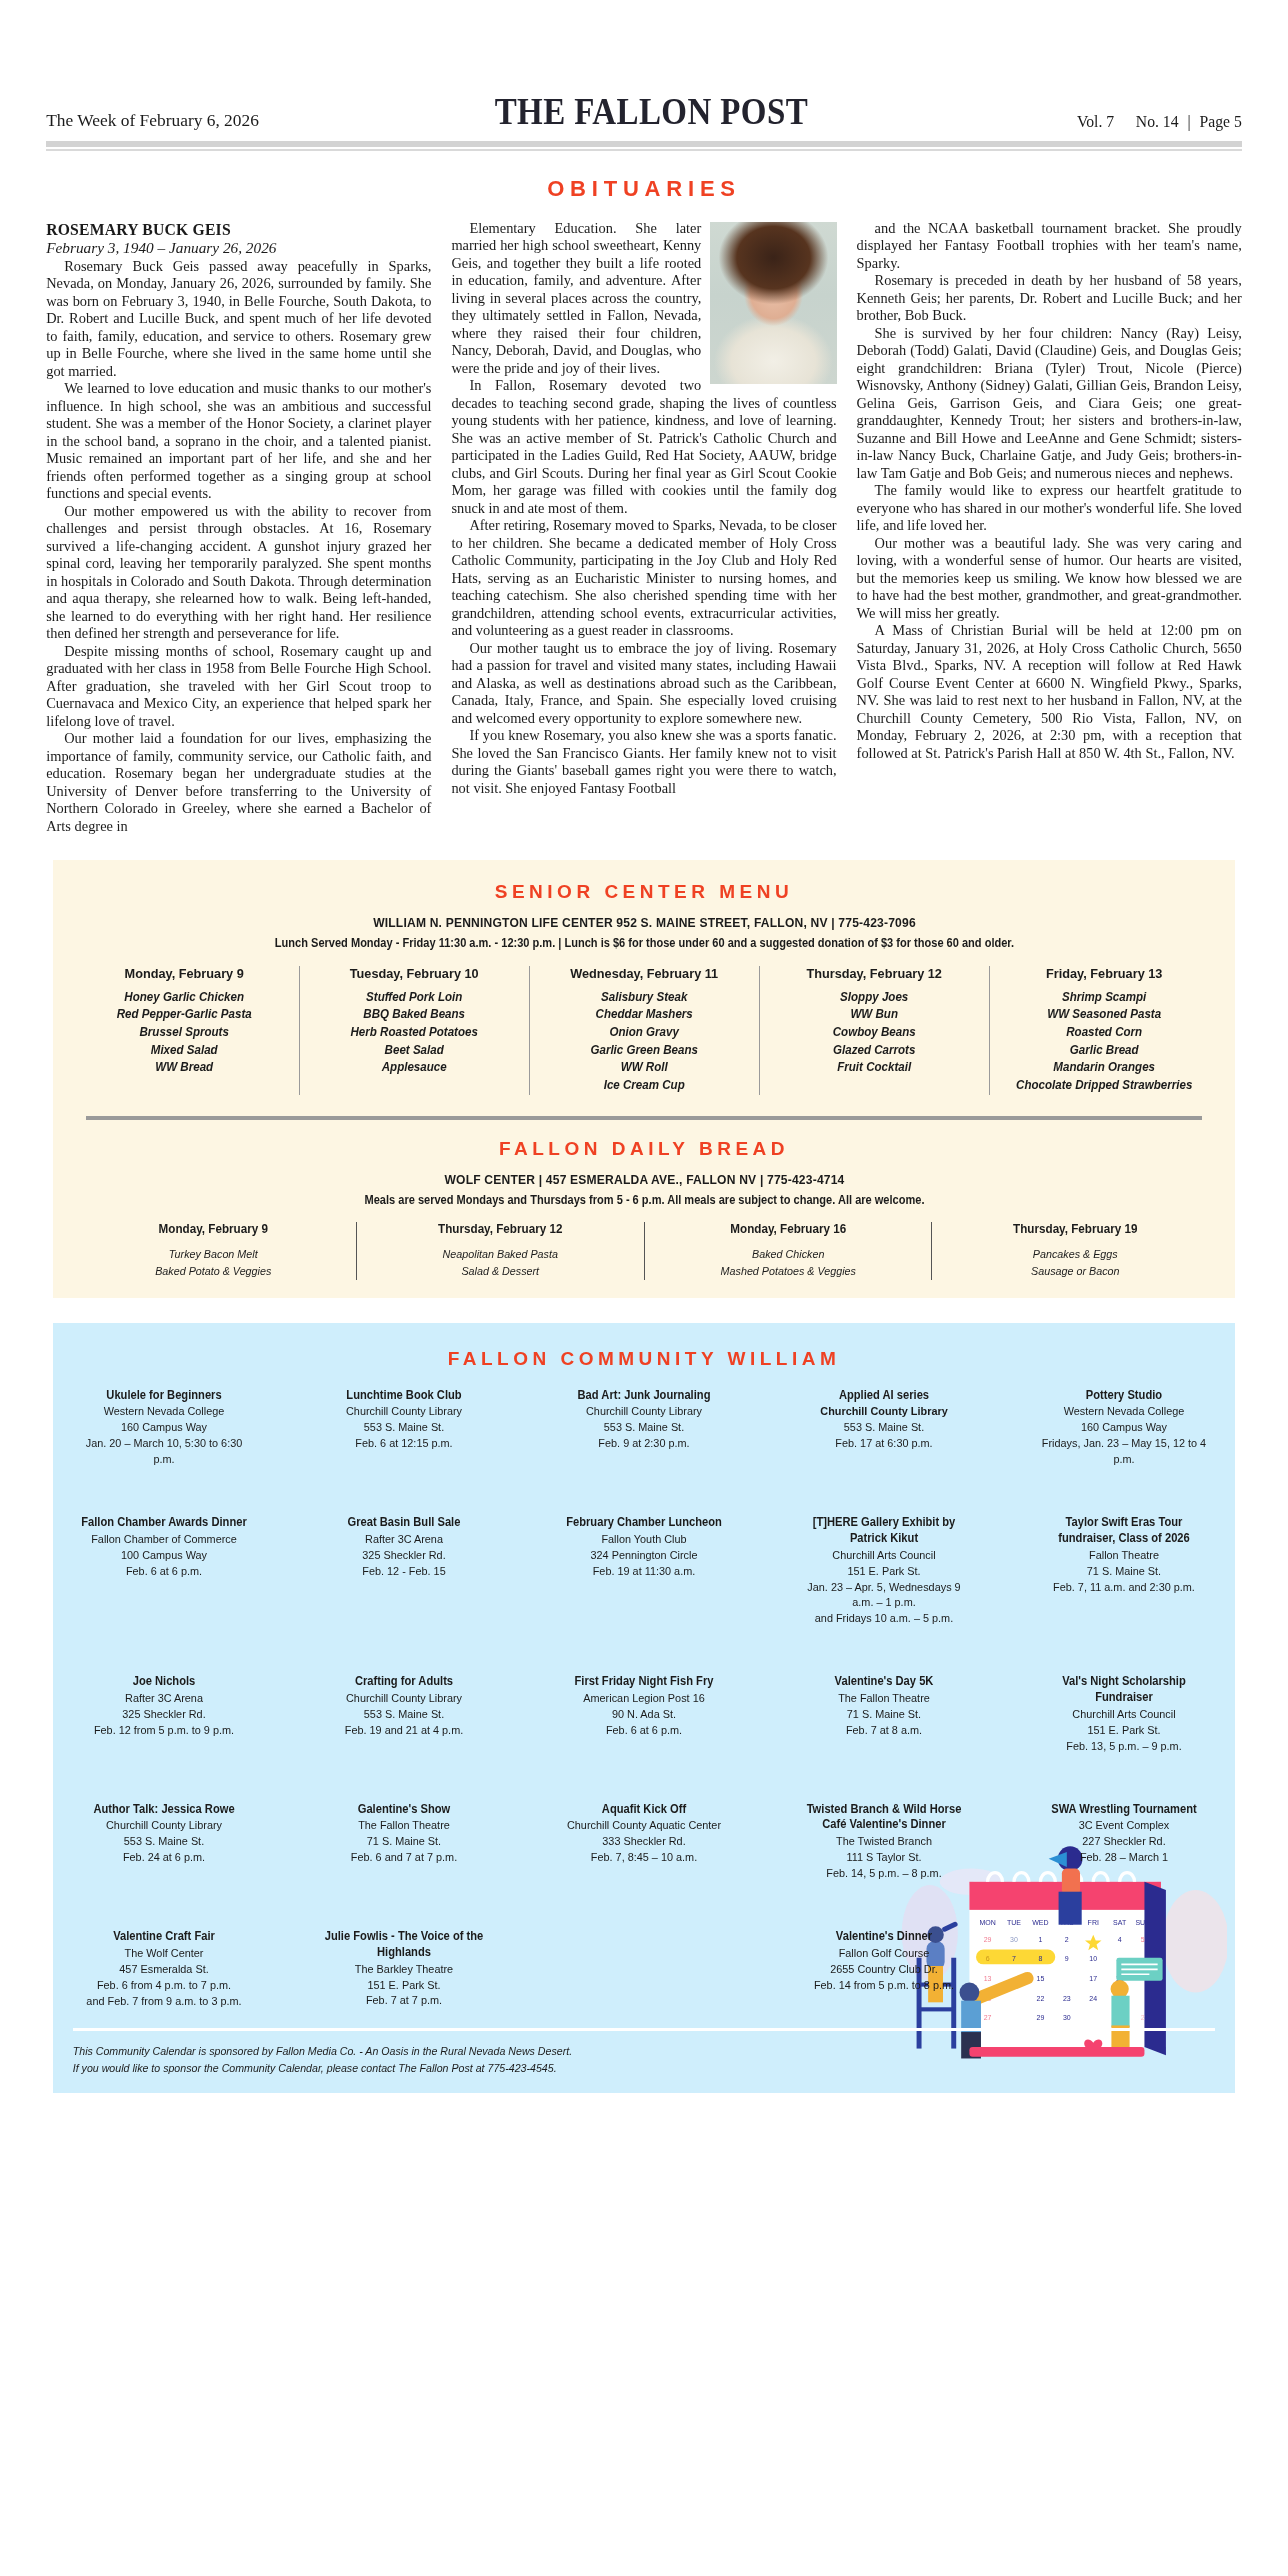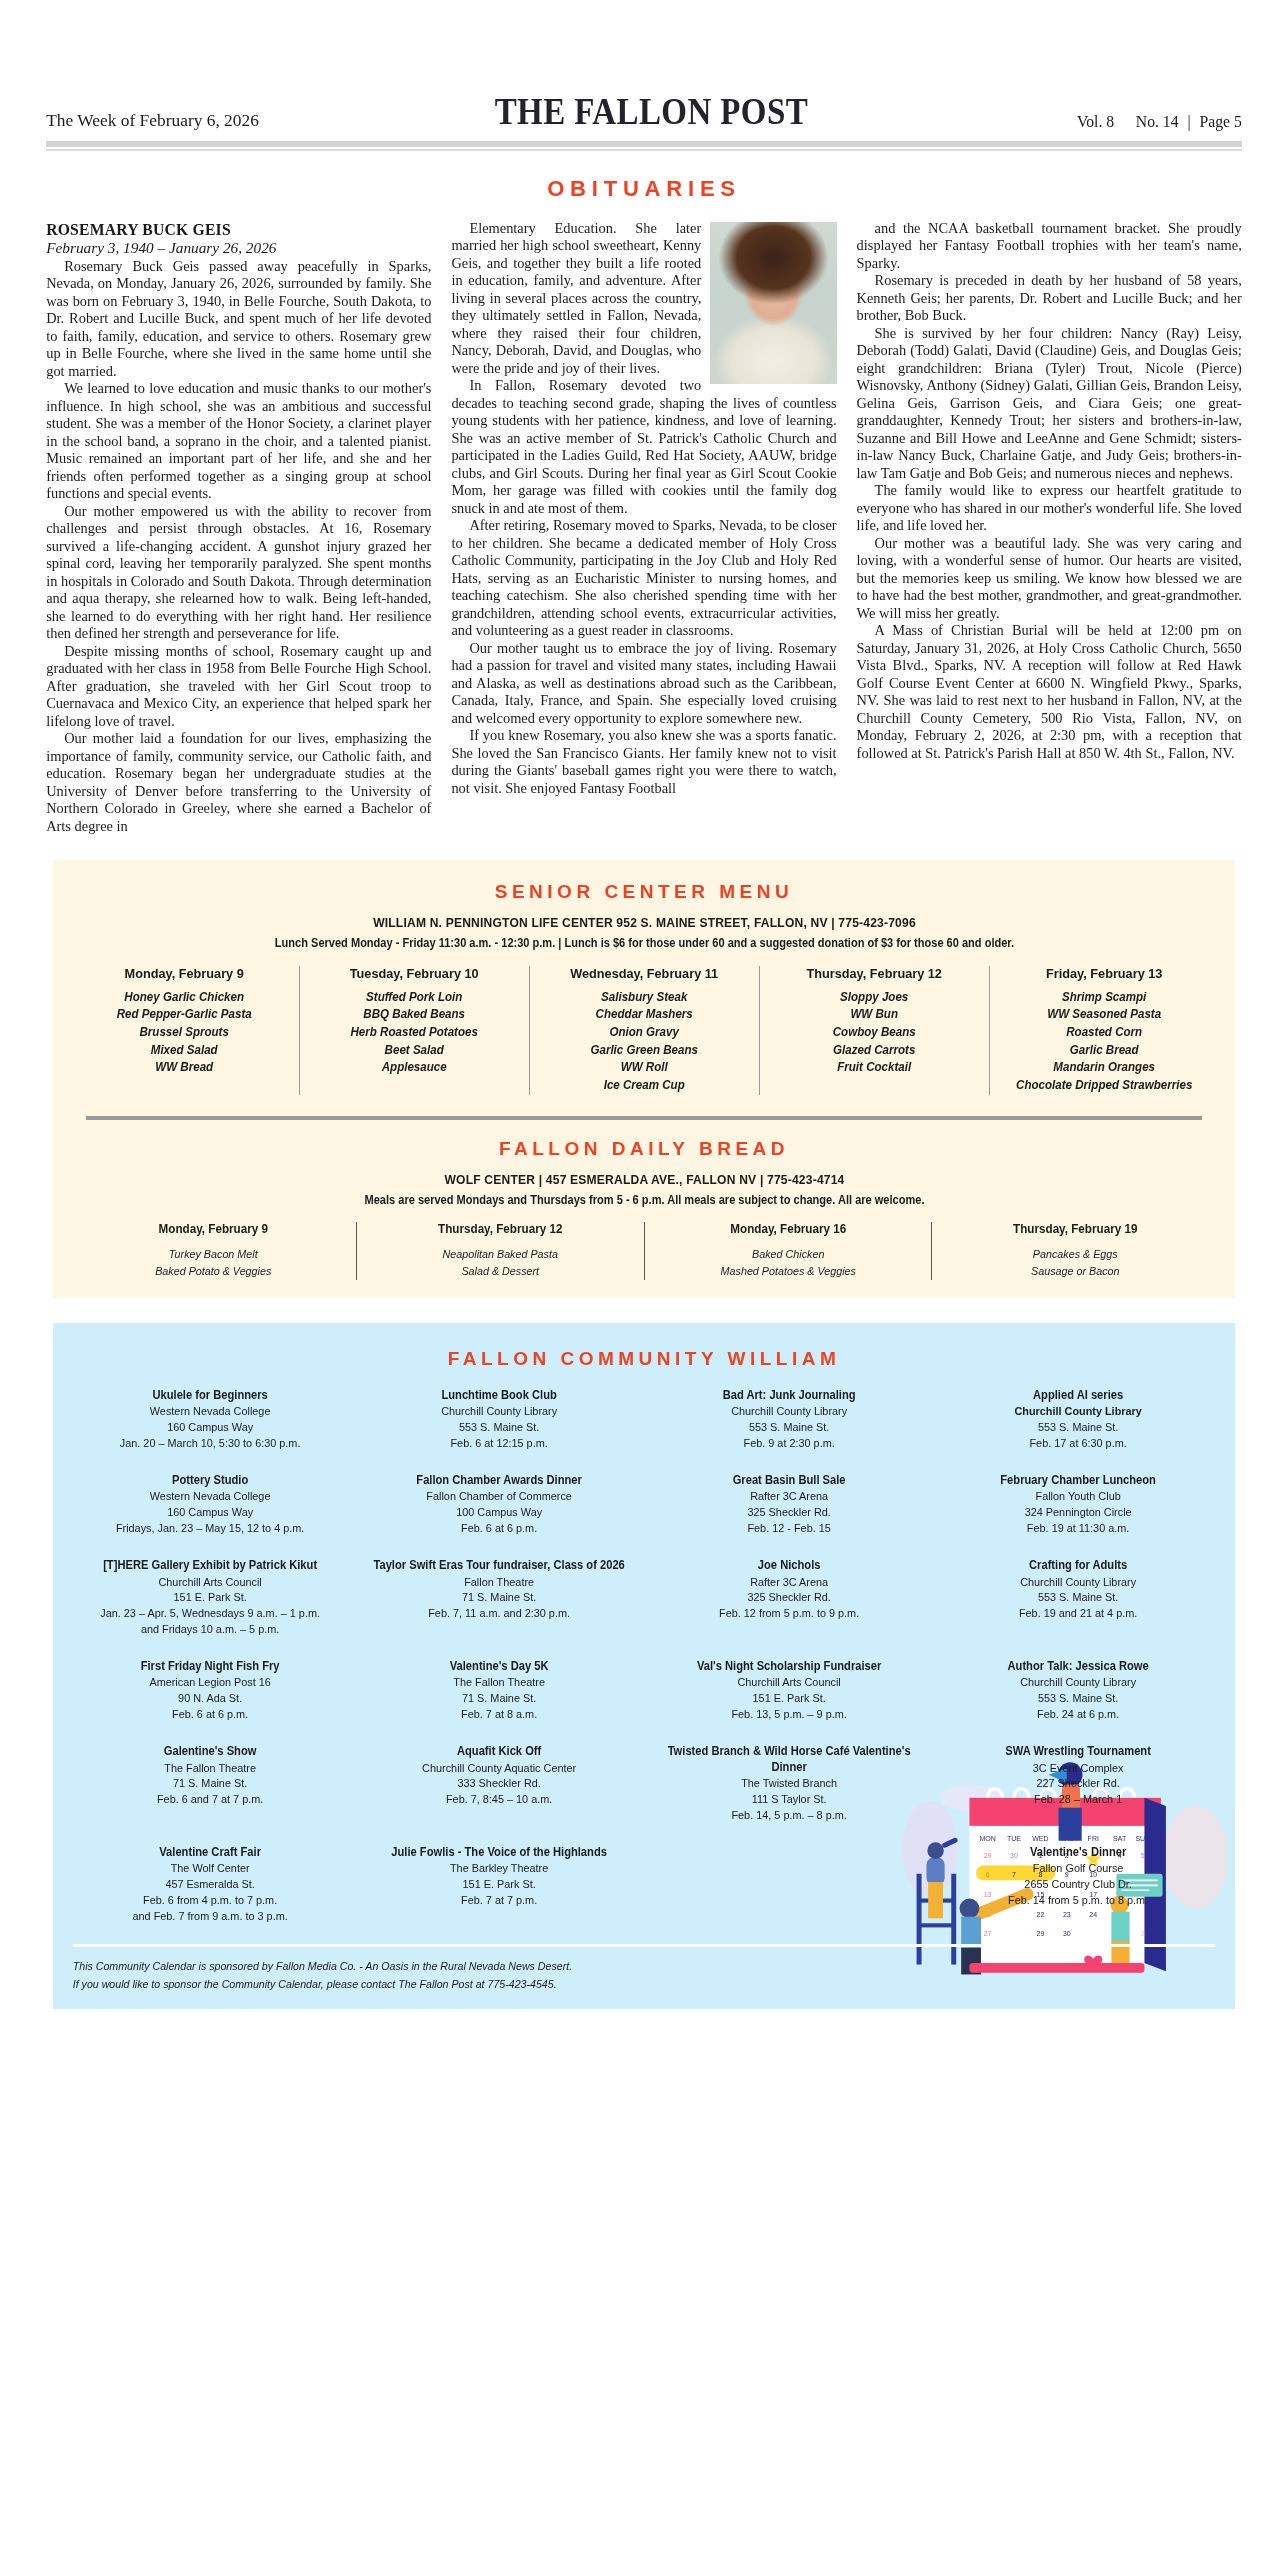--- a/index.html
+++ b/index.html
@@ -154,24 +154,24 @@
     overflow:hidden;
   }
   .cal-title {
     text-align:center; color:#ef4123;
     font-family:"Liberation Sans", sans-serif;
     font-weight:bold; font-size:19px; letter-spacing:4.5px;
     margin:8.3px 0 18px 0;
   }
   .cal-grid {
     display:grid;
-    grid-template-columns:repeat(4, 1fr);
+    grid-template-columns:repeat(5, 1fr);
     column-gap:5px;
     row-gap:21.5px;
-    position:relative; z-index:2;
+    position:relative; z-index:2;gap:48px;
   }
   .cal-event { text-align:center; padding:0 5px; }
   .ev-title {
     font-family:"Liberation Sans", sans-serif;
     font-weight:bold; font-size:12px; line-height:1.32; color:#1b1b1b;
     transform:scaleX(0.93);
   }
   .ev-line {
     font-family:"Liberation Sans", sans-serif;
     font-size:11.7px; line-height:1.36; color:#1b1b1b;
@@ -193,21 +193,21 @@
 </style>
 </head>
 <body>
 
 <div class="page">
 
   <div class="masthead">
     <div class="mast-date">The Week of February 6, 2026</div>
     <div class="mast-title">THE FALLON POST</div>
     <div class="mast-issue">
-      <span>Vol. 8</span>
+      <span>Vol. 7</span>
       <span class="sep">&nbsp;</span>
       <span>No. 14</span>
       <span class="sep">|</span>
       <span>Page 5</span>
     </div>
   </div>
   <div class="rule-thick"></div>
   <div class="rule-thin"></div>
 
   <div class="section-head">OBITUARIES</div>

